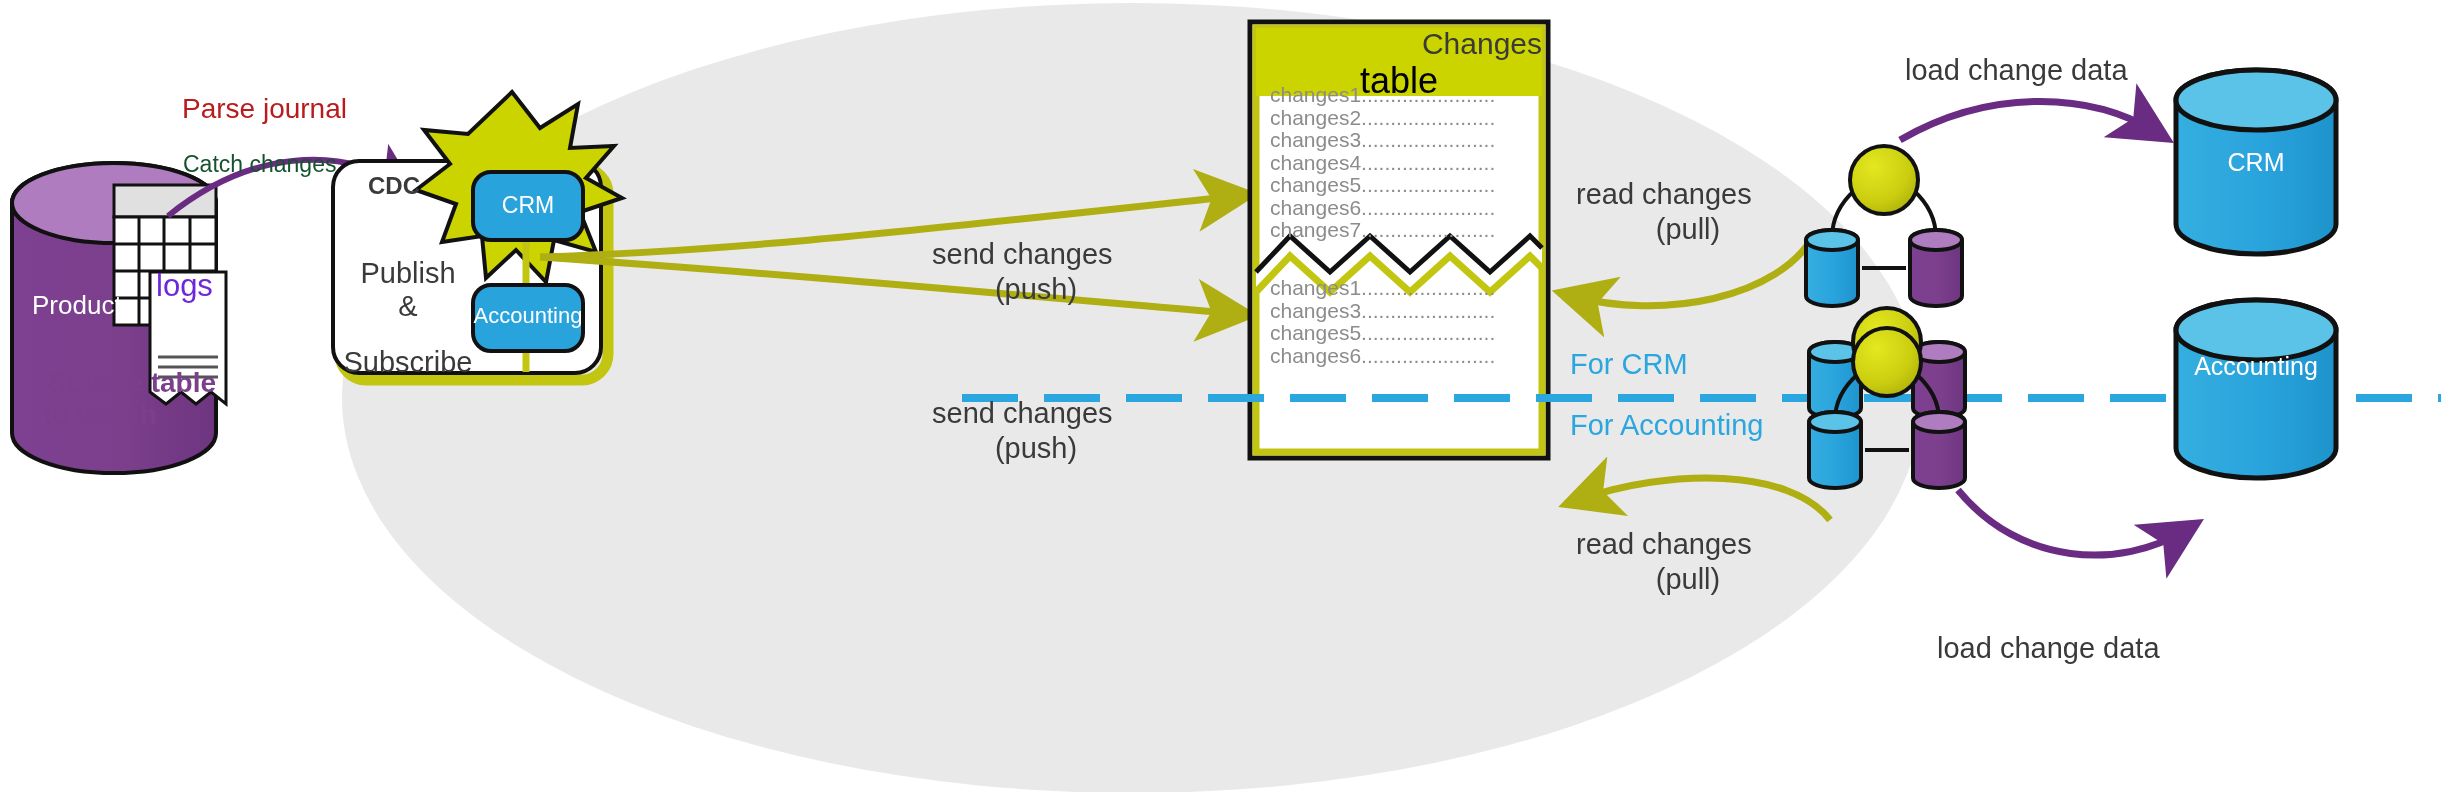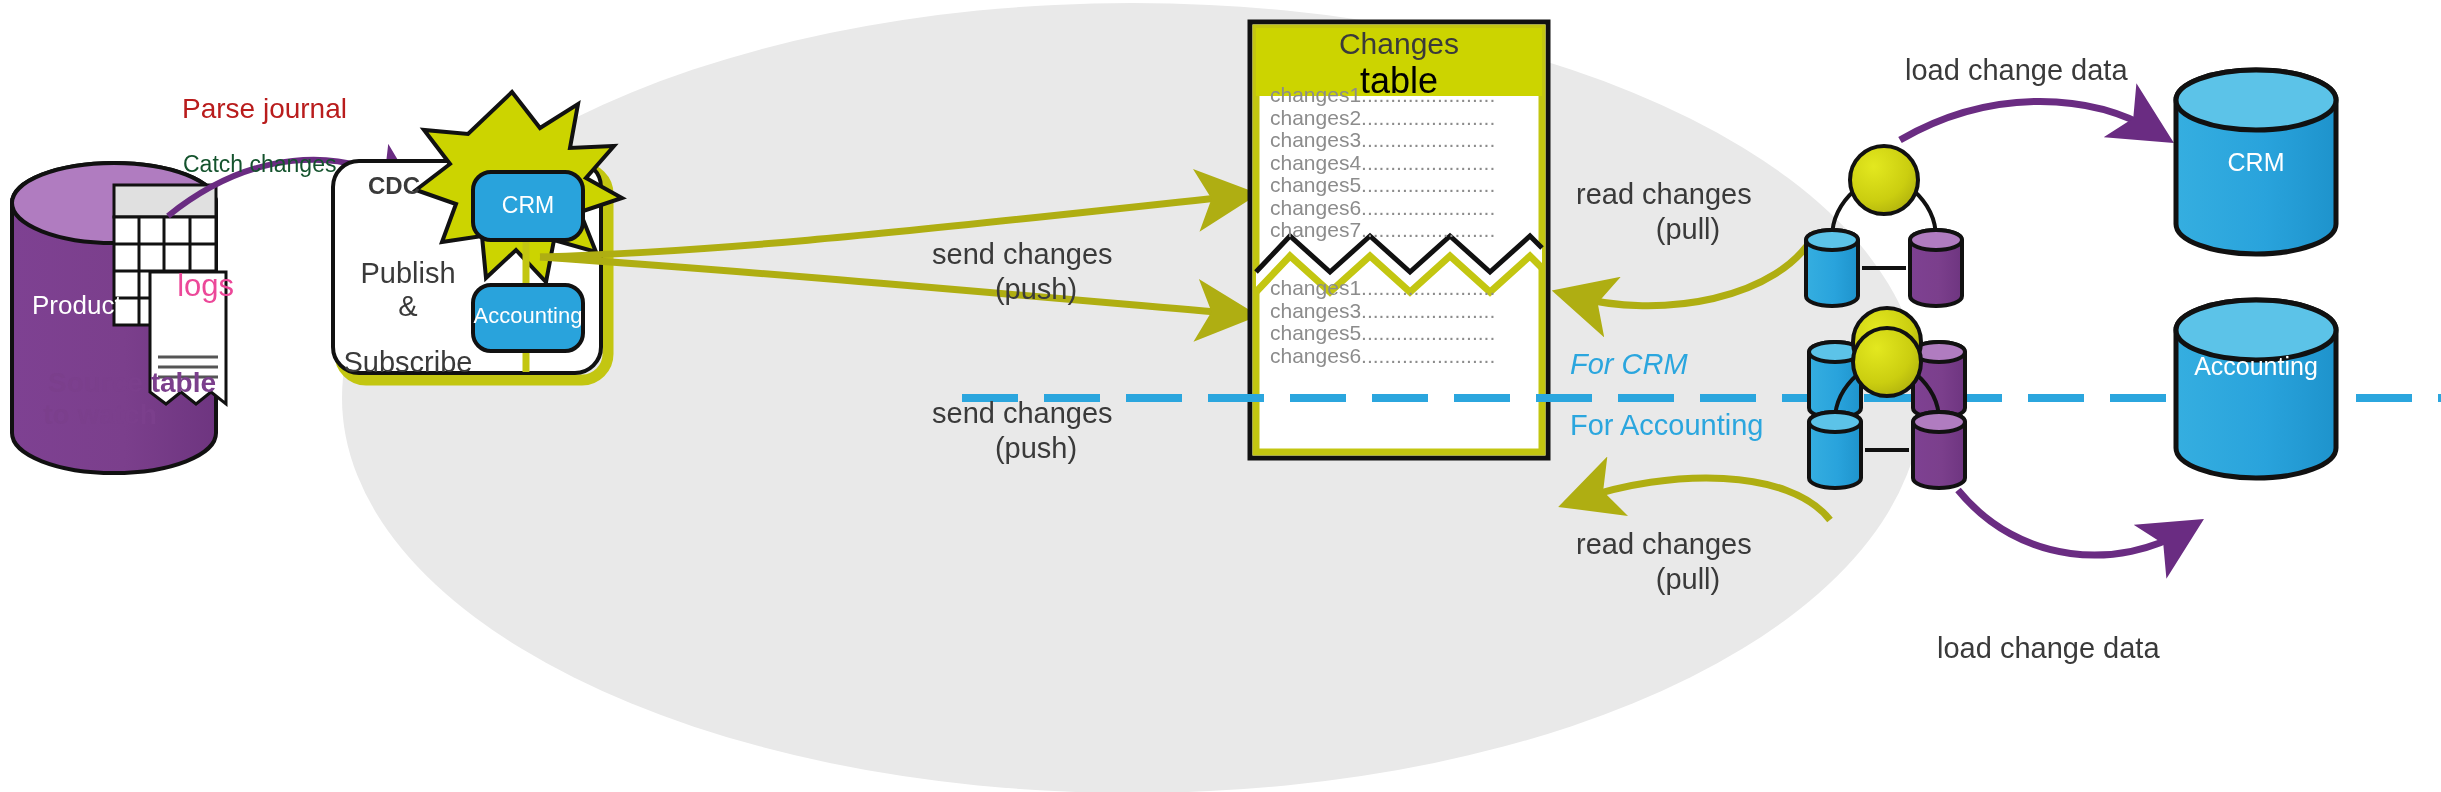--- a/index.html
+++ b/index.html
@@ -145,42 +145,42 @@
       <ellipse cx="2256" cy="100" rx="80" ry="30" fill="#5CC3E8" stroke="#111" stroke-width="5"></ellipse>
     </g>
     <g>
       <path d="M2176,330 a80,30 0 0 1 160,0 L2336,448 a80,30 0 0 1 -160,0 Z" fill="url(#gCylBlue)" stroke="#111" stroke-width="5"></path>
       <ellipse cx="2256" cy="330" rx="80" ry="30" fill="#5CC3E8" stroke="#111" stroke-width="5"></ellipse>
     </g>
   </svg>
 
   <div class="txt" style="left:32px;top:290px;width:120px;text-align:left;color:#ffffff;font-size:26px;">Product</div>
 
-  <div class="txt" style="left:156px;top:268px;width:66px;text-align:right;color:#ec4899;font-size:31px;margin-left:12px;">logs</div>
+  <div class="txt" style="left:156px;top:268px;width:66px;text-align:left;color:#6d28d9;font-size:31px;">logs</div>
 
   <div class="txt" style="left:0px;top:366px;width:200px;text-align:center;color:#7B3F8C;font-size:28px;font-weight:bold;padding-left:32px;">Source table</div>
   <div class="txt" style="left:0px;top:398px;width:200px;text-align:center;color:#7B3F8C;font-size:28px;font-weight:bold;">to watch</div>
 
   <div class="txt" style="left:182px;top:92px;color:#b91c1c;font-size:28px;">Parse journal</div>
   <div class="txt" style="left:183px;top:151px;color:#14532d;font-size:23px;">Catch changes</div>
 
   <div class="txt" style="left:368px;top:172px;color:#3A3A3A;font-size:24px;font-weight:bold;">CDC</div>
   <div class="txt" style="left:333px;top:256px;width:150px;text-align:center;color:#3A3A3A;font-size:29px;">Publish</div>
   <div class="txt" style="left:333px;top:289px;width:150px;text-align:center;color:#3A3A3A;font-size:29px;">&amp;</div>
   <div class="txt" style="left:333px;top:322px;width:150px;text-align:center;color:#3A3A3A;font-size:29px;margin-top:23px;">Subscribe</div>
 
   <div class="txt" style="left:473px;top:192px;width:110px;text-align:center;color:#ffffff;font-size:23px;">CRM</div>
   <div class="txt" style="left:470px;top:303px;width:116px;text-align:center;color:#ffffff;font-size:22px;">Accounting</div>
 
   <div class="txt" style="left:932px;top:237px;color:#3A3A3A;font-size:29px;">send changes</div>
   <div class="txt" style="left:932px;top:272px;width:208px;text-align:center;color:#3A3A3A;font-size:29px;">(push)</div>
   <div class="txt" style="left:932px;top:396px;color:#3A3A3A;font-size:29px;">send changes</div>
   <div class="txt" style="left:932px;top:431px;width:208px;text-align:center;color:#3A3A3A;font-size:29px;">(push)</div>
 
-  <div class="txt" style="left:1256px;top:26px;width:286px;text-align:center;color:#3A3A3A;font-size:30px;">Changes</div>
+  <div class="txt" style="left:1256px;top:26px;width:286px;text-align:right;color:#3A3A3A;font-size:30px;">Changes</div>
   <div class="txt" style="left:1256px;top:60px;width:286px;text-align:center;color:#000000;font-size:36px;">table</div>
 
   <div style="position:absolute;left:1270px;top:84px;width:260px;color:#8C8C8C;font-size:21px;line-height:22.5px;">
     <div><span>changes1</span><span>.......................</span></div>
     <div><span>changes2</span><span>.......................</span></div>
     <div><span>changes3</span><span>.......................</span></div>
     <div><span>changes4</span><span>.......................</span></div>
     <div><span>changes5</span><span>.......................</span></div>
     <div><span>changes6</span><span>.......................</span></div>
     <div><span>changes7</span><span>.......................</span></div>
@@ -191,21 +191,21 @@
     <div><span>changes3</span><span>.......................</span></div>
     <div><span>changes5</span><span>.......................</span></div>
     <div><span>changes6</span><span>.......................</span></div>
   </div>
 
   <div class="txt" style="left:1576px;top:177px;color:#3A3A3A;font-size:29px;">read changes</div>
   <div class="txt" style="left:1576px;top:212px;width:224px;text-align:center;color:#3A3A3A;font-size:29px;">(pull)</div>
   <div class="txt" style="left:1576px;top:527px;color:#3A3A3A;font-size:29px;">read changes</div>
   <div class="txt" style="left:1576px;top:562px;width:224px;text-align:center;color:#3A3A3A;font-size:29px;">(pull)</div>
 
-  <div class="txt" style="left:1570px;top:347px;color:#2BA6DE;font-size:29px;font-style:italic;">For CRM</div>
+  <div class="txt" style="left:1570px;top:347px;color:#2BA6DE;font-size:29px;">For CRM</div>
   <div class="txt" style="left:1570px;top:408px;color:#2BA6DE;font-size:29px;">For Accounting</div>
 
   <div class="txt" style="left:1905px;top:53px;color:#3A3A3A;font-size:29px;">load change data</div>
   <div class="txt" style="left:1937px;top:631px;color:#3A3A3A;font-size:29px;">load change data</div>
 
   <div class="txt" style="left:2176px;top:148px;width:160px;text-align:center;color:#ffffff;font-size:25px;">CRM</div>
   <div class="txt" style="left:2176px;top:352px;width:160px;text-align:center;color:#ffffff;font-size:25px;">Accounting</div>
 
 </div>
 

